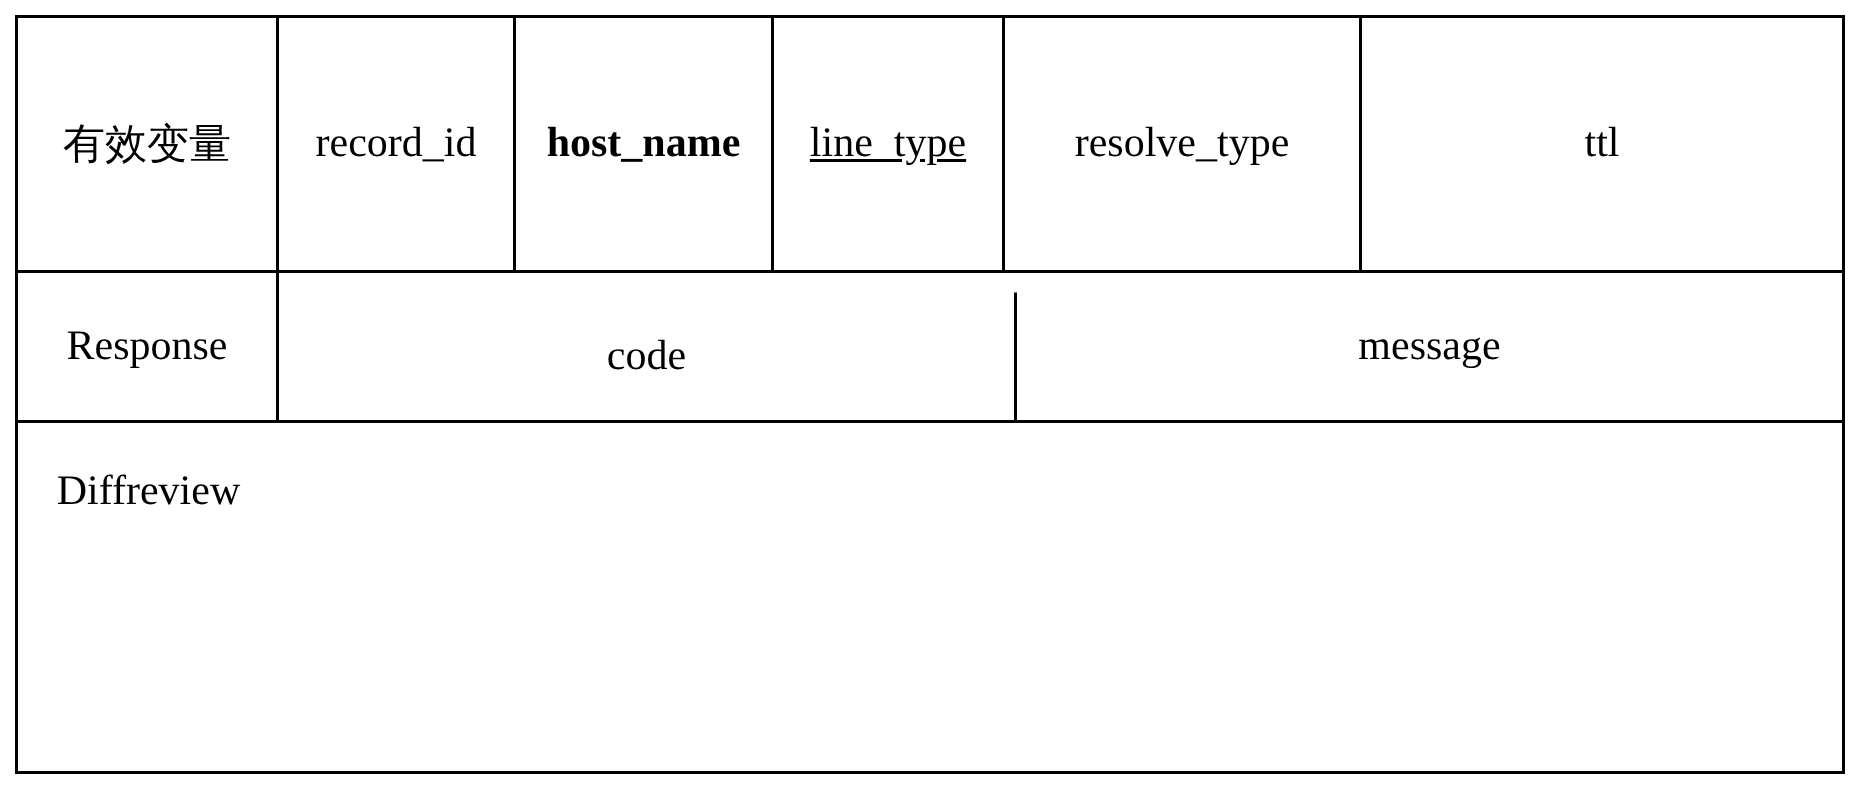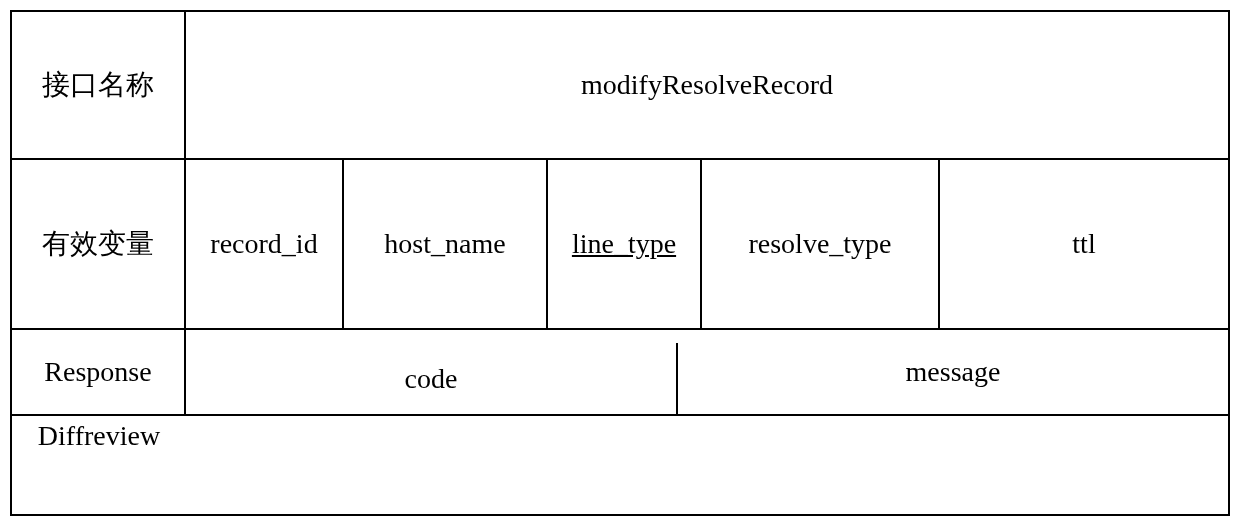--- a/index.html
+++ b/index.html
@@ -17,21 +17,20 @@
       height: 506px;
       border: 2px solid #000;
     }
     .row {
       display: flex;
       width: 100%;
       border-bottom: 2px solid #000;
     }
     .row:last-child {
       border-bottom: none;
-      flex-direction: column;
     }
     .cell {
       display: flex;
       align-items: center;
       justify-content: center;
       border-right: 2px solid #000;
       font-size: 28px;
       color: #000;
       text-align: center;
       padding: 4px;
@@ -55,43 +54,44 @@
       height: 170px;
     }
     .row2 .label {
       width: 174px;
     }
     .row2 .c1 {
       width: 158px;
       font-family: "Times New Roman", serif;
     }
     .row2 .c2 {
-      width: 204px;
+      width: 172px;
       font-family: "Times New Roman", serif;
+      font-weight: bold;
     }
     .row2 .c3 {
       width: 154px;
       font-family: "Times New Roman", serif;
       text-decoration: underline;
     }
     .row2 .c4 {
       width: 238px;
       font-family: Liberation Serif, serif;
     }
     .row2 .c5 {
       width: 240px;
       font-family: "Times New Roman", serif;
     }
     .row2 .c6 {
       flex: 1;
       font-family: "Times New Roman", serif;
     }
     
     .row3 {
-      height: 86px;
+      height: 100px;
     }
     .row3 .label {
       width: 174px;
       font-family: "Times New Roman", serif;
     }
     .row3 .c-code {
       width: 492px;
       font-family: "Times New Roman", serif;
       margin-top: 13px;
     }
@@ -109,24 +109,20 @@
     }
     .row4 .value {
       flex: 1;
       font-family: "Times New Roman", serif;
     }
   </style>
 </head>
 <body>
 
 <div class="table-container">
-  <div class="row row1">
-    <div class="cell label">接口名称</div>
-    <div class="cell value">modifyResolveRecord</div>
-  </div>
   <div class="row row2">
     <div class="cell label">有效变量</div>
     <div class="cell c1">record_id</div>
     <div class="cell c2">host_name</div>
     <div class="cell c3">line_type</div>
     <div class="cell c4">resolve_type</div>
     <div class="cell c6">ttl</div>
   </div>
   <div class="row row3">
     <div class="cell label">Response</div>

